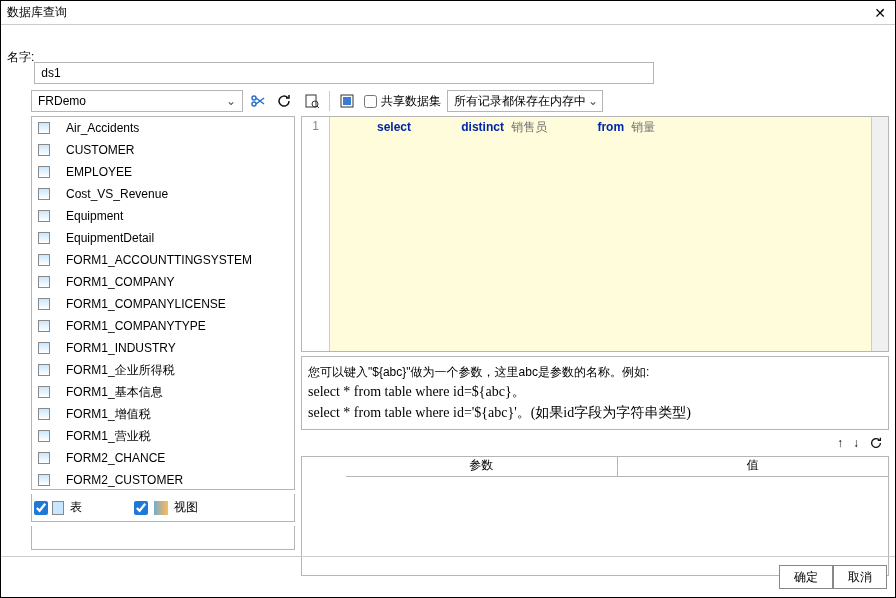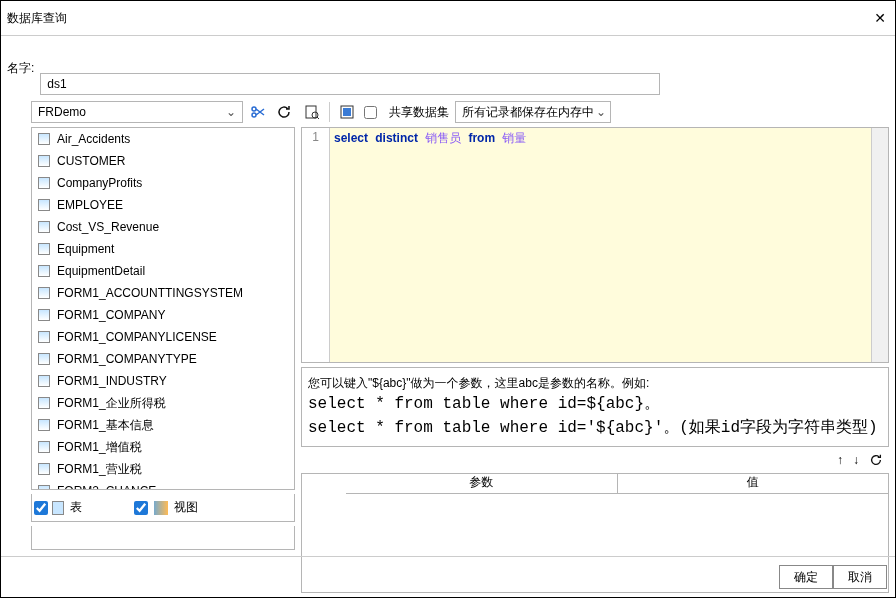--- a/index.html
+++ b/index.html
@@ -1,49 +1,49 @@
 <!DOCTYPE html>
 <html><head>
 <meta charset="utf-8">
 <style>
 * { box-sizing: border-box; margin: 0; padding: 0; font-family: "Microsoft YaHei", Arial, sans-serif; font-size: 12px; }
 body { background: #fff; width: 896px; height: 598px; overflow: hidden; border: 1px solid #000; display: flex; flex-direction: column; }
-.titlebar { height: 35px; display: flex; align-items: center; padding: 0 6px; border-bottom: 1px solid #ccc; }
+.titlebar { height: 24px; display: flex; align-items: center; padding: 0 6px; border-bottom: 1px solid #ccc; }
 .titlebar .title { flex: 1; }
 .titlebar .close { width: 18px; text-align: center; cursor: default; font-size: 14px; }
-.name-row { display: flex; align-items: center; padding: 6px; gap: 6px; }
+.name-row { display: flex; align-items: center; padding: 6px; }
 .name-row input { flex: 1; height: 22px; padding: 0 6px; border: 1px solid #b5b5b5; max-width: 620px; margin-top: 31px; }
 .main { flex: 1; display: flex; gap: 6px; padding: 0 6px 6px 6px; min-height: 0; }
 .left-panel { width: 288px; display: flex; flex-direction: column; gap: 4px; padding-left: 24px; }
 .db-select-row { display: flex; align-items: center; gap: 4px; }
 .db-select { flex: 1; height: 22px; display: flex; align-items: center; justify-content: space-between; padding: 0 6px; border: 1px solid #b5b5b5; background: #fff; font-family: monospace; }
 .db-select .chev { color: #555; }
 .icon-btn { width: 22px; height: 22px; display: flex; align-items: center; justify-content: center; border: none; background: #fff; cursor: default; }
 .table-list { flex: 1; border: 1px solid #b5b5b5; overflow-y: auto; background: #fff; }
-.table-item { display: flex; align-items: center; gap: 7px; padding: 2px 6px; height: 22px; font-family: "SimSun", monospace; }
+.table-item { display: flex; align-items: center; gap: 16px; padding: 2px 6px; height: 22px; font-family: "SimSun", monospace; }
 .table-item .ticon { width: 12px; height: 12px; border: 1px solid #888; background: linear-gradient(#c8e6ff,#fff); }
 .filter-row { display: flex; align-items: center; gap: 6px; padding: 4px 2px; border: 1px solid #b5b5b5; border-top: none; height: 28px; }
 .filter-row input[type=checkbox] { width: 14px; height: 14px; accent-color: #1e78d8; }
 .filter-row .ficon { width: 12px; height: 14px; border: 1px solid #888; background: #c8e6ff; display: inline-block; margin-left: -2px; }
 .filter-row .vicon { width: 14px; height: 14px; display: inline-block; background: linear-gradient(90deg,#7ac,#fb5); }
 .search-row { border: 1px solid #b5b5b5; border-top: none; height: 24px; }
 .right-panel { flex: 1; display: flex; flex-direction: column; gap: 4px; min-width: 0; }
 .toolbar { display: flex; align-items: center; gap: 6px; height: 26px; }
 .toolbar .sep { width: 1px; height: 20px; background: #ccc; }
-.toolbar label { display: flex; gap: 12px; }
+.toolbar label { display: flex; gap: 4px; }
 .toolbar .dropdown { height: 22px; border: 1px solid #b5b5b5; padding: 0 16px 0 6px; display: flex; align-items: center; position: relative; }
 .toolbar .dropdown::after { content: "⌄"; position: absolute; right: 4px; color: #555; }
 .editor { flex: 0 0 236px; border: 1px solid #b5b5b5; display: flex; background: #fff; position: relative; }
 .gutter { width: 28px; border-right: 1px solid #ccc; background: #fff; text-align: center; color: #888; padding-top: 2px; }
 .code { flex: 1; background: #fffcdc; font-family: monospace; padding: 2px 4px; white-space: pre; }
-.kw { color: #0026a8; font-weight: bold; }
-.ident { color: #8b5cf6; }
+.kw { color: #0026a8; font-weight: bold; margin-left: 43px; }
+.ident { color: #737373; }
 .scrollbar-v { width: 17px; background: #f0f0f0; border-left: 1px solid #ccc; }
 .hint { border: 1px solid #b5b5b5; padding: 6px; line-height: 1.5; }
-.hint .mono { font-family: Liberation Mono, monospace; font-size: 16px; }
+.hint .mono { font-family: Liberation Serif, serif; font-size: 14px; }
 .param-tools { display: flex; justify-content: flex-end; gap: 10px; padding: 2px 6px; font-size: 14px; }
 .param-table { border: 1px solid #b5b5b5; flex: 1; min-height: 120px; display: flex; flex-direction: column; padding-left: 44px; }
 .param-head { display: flex; border-bottom: 1px solid #b5b5b5; height: 20px; }
 .param-head div { flex: 1; text-align: center; border-right: 1px solid #b5b5b5; }
 .param-head div:last-child { border-right: none; }
 .footer { display: flex; justify-content: flex-end; gap: 0; padding: 8px; border-top: 1px solid #ccc; }
 .footer button { min-width: 54px; height: 24px; border: 1px solid #888; background: #fff; cursor: default; }
 svg { display: block; }
 </style>
 </head>
@@ -82,24 +82,20 @@
         <div class="table-item">
           <span class="ticon"></span>
           <span>Air_Accidents</span>
         </div>
         <div class="table-item">
           <span class="ticon"></span>
           <span>CUSTOMER</span>
         </div>
         <div class="table-item">
           <span class="ticon"></span>
-          <span>CompanyProfits</span>
-        </div>
-        <div class="table-item">
-          <span class="ticon"></span>
           <span>EMPLOYEE</span>
         </div>
         <div class="table-item">
           <span class="ticon"></span>
           <span>Cost_VS_Revenue</span>
         </div>
         <div class="table-item">
           <span class="ticon"></span>
           <span>Equipment</span>
         </div>

